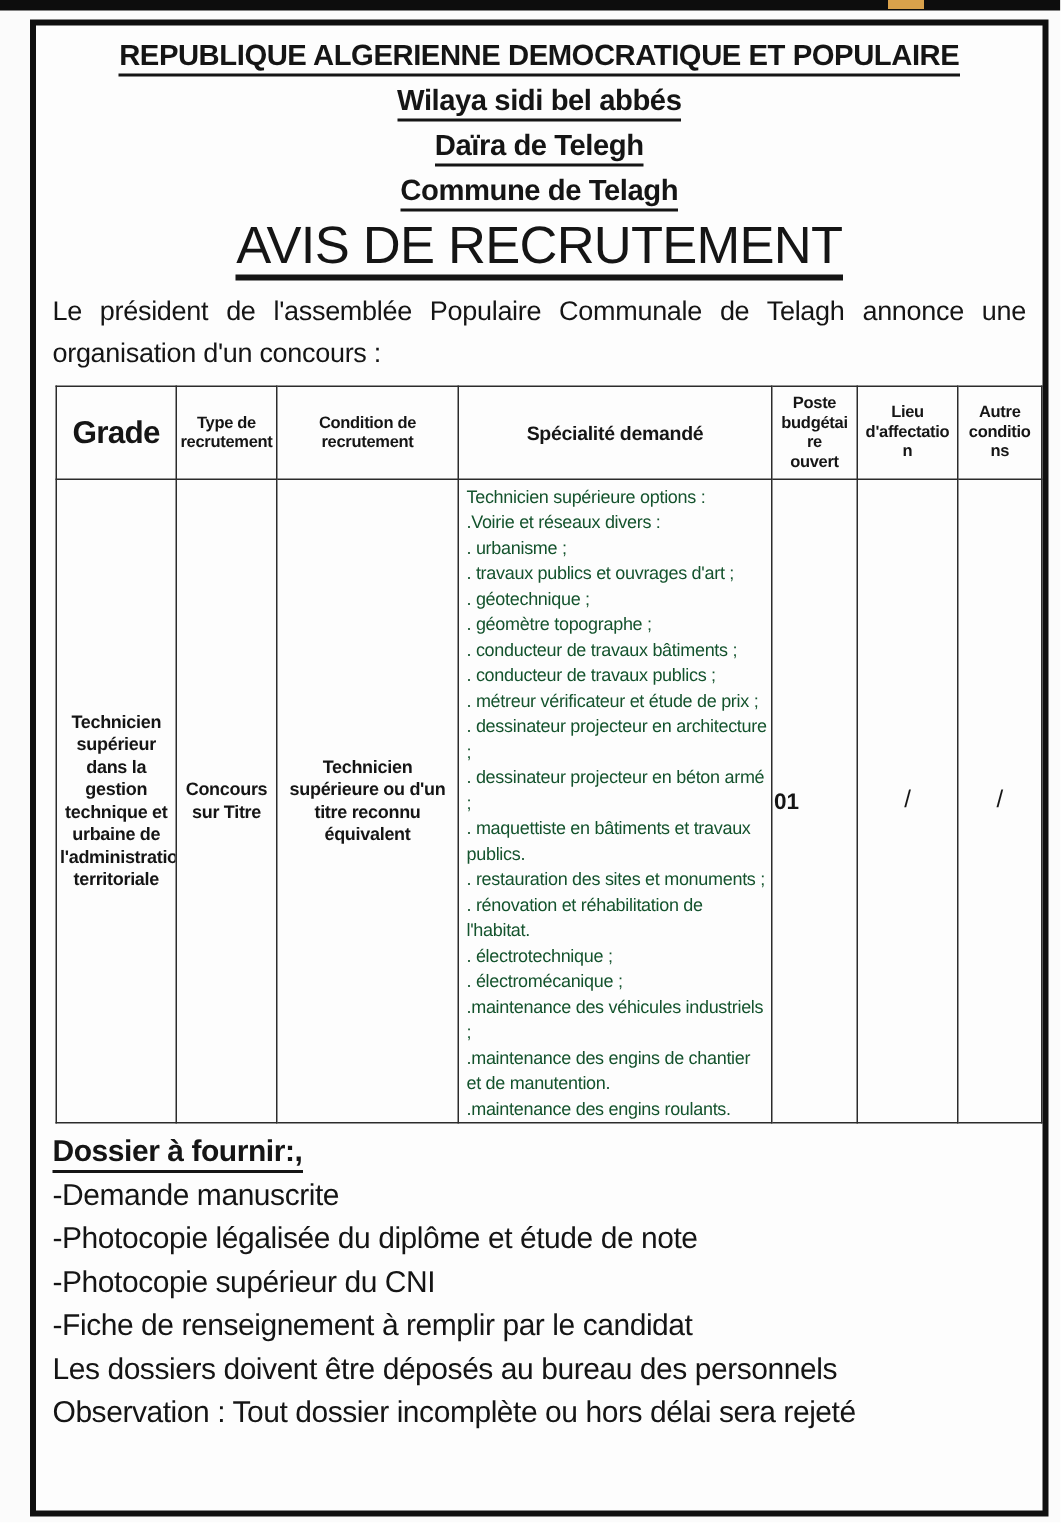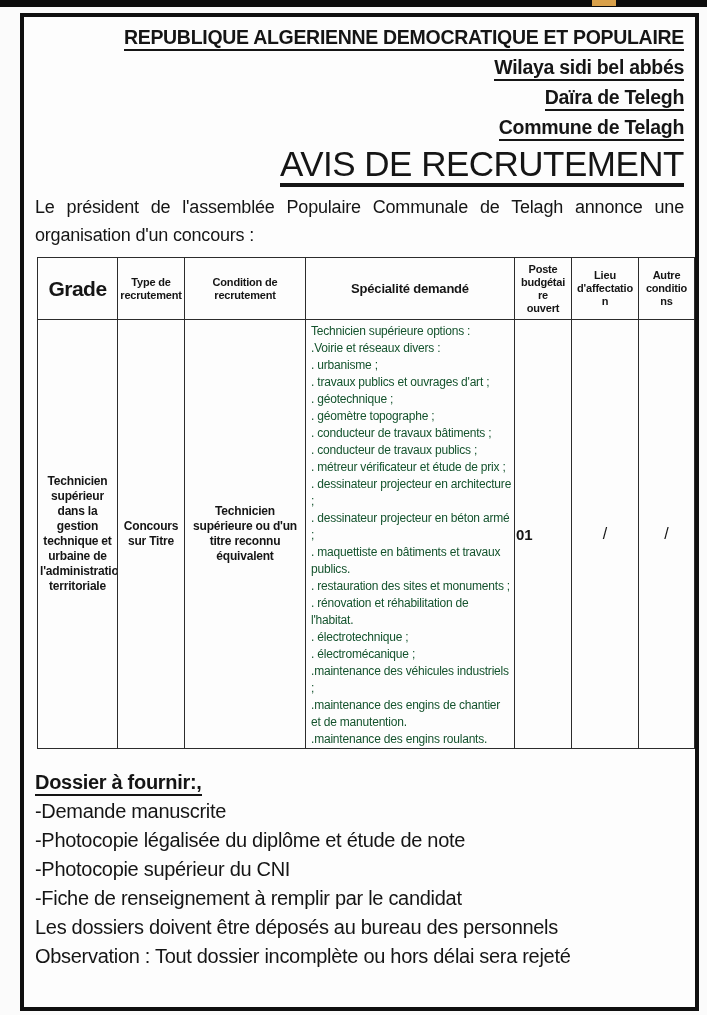--- a/index.html
+++ b/index.html
@@ -8,21 +8,21 @@
     font-family:"Liberation Sans", sans-serif; color:#151515; overflow:hidden;
   }
   .top-strip { position:absolute; top:0; left:0; width:707px; height:7px; background:#0d0d0d; }
   .top-mark  { position:absolute; top:0; left:592px; width:24px; height:6px; background:#d9a14b; }
   .frame {
     position:absolute; left:20px; top:13px; width:679px; height:998px;
     border:4px solid #101010; box-sizing:border-box; background:#fdfdfd;
     padding:5px 11px 0 11px;
   }
   
-  .hdr { text-align:right; }
+  .hdr { text-align:center; }
   .h-line { font-weight:bold; font-size:19.5px; line-height:30px; letter-spacing:-0.3px; }
   .h-line .u { display:inline-block; border-bottom:2.5px solid #151515; line-height:23px; }
   .doc-title { font-weight:normal; font-size:35px; line-height:44px; letter-spacing:-0.5px; }
   .doc-title .u { display:inline-block; border-bottom:4px solid #151515; line-height:38px; }
   
   .intro {
     margin-top:6px; font-size:18px; line-height:28px; text-align:justify;
     letter-spacing:-0.2px;
   }
   
@@ -44,21 +44,21 @@
     font-weight:bold; font-size:12px; line-height:15px; text-align:center;
     vertical-align:middle; padding:2px; letter-spacing:-0.2px;
   }
   .spec-cell {
     vertical-align:top; text-align:left; font-size:12px; line-height:17px;
     padding:3px 2px 0 5px; letter-spacing:-0.2px; font-weight:normal; color:#14532d;
   }
   .num-cell { font-weight:bold; font-size:15px; vertical-align:middle; }
   .slash-cell { font-size:16px; text-align:center; vertical-align:middle; font-weight:normal; }
   
-  .dossier { margin-top:19px; font-size:20px; line-height:29px; letter-spacing:-0.3px; }
+  .dossier { margin-top:5px; font-size:20px; line-height:29px; letter-spacing:-0.3px; }
   .dossier-title { font-weight:bold; }
   .dossier-title .u { display:inline-block; border-bottom:2.5px solid #151515; line-height:23px; }
   .para-justify { text-align:justify; }
 </style>
 </head>
 <body>
 
 <div class="screen">
 
   <div class="top-strip">

